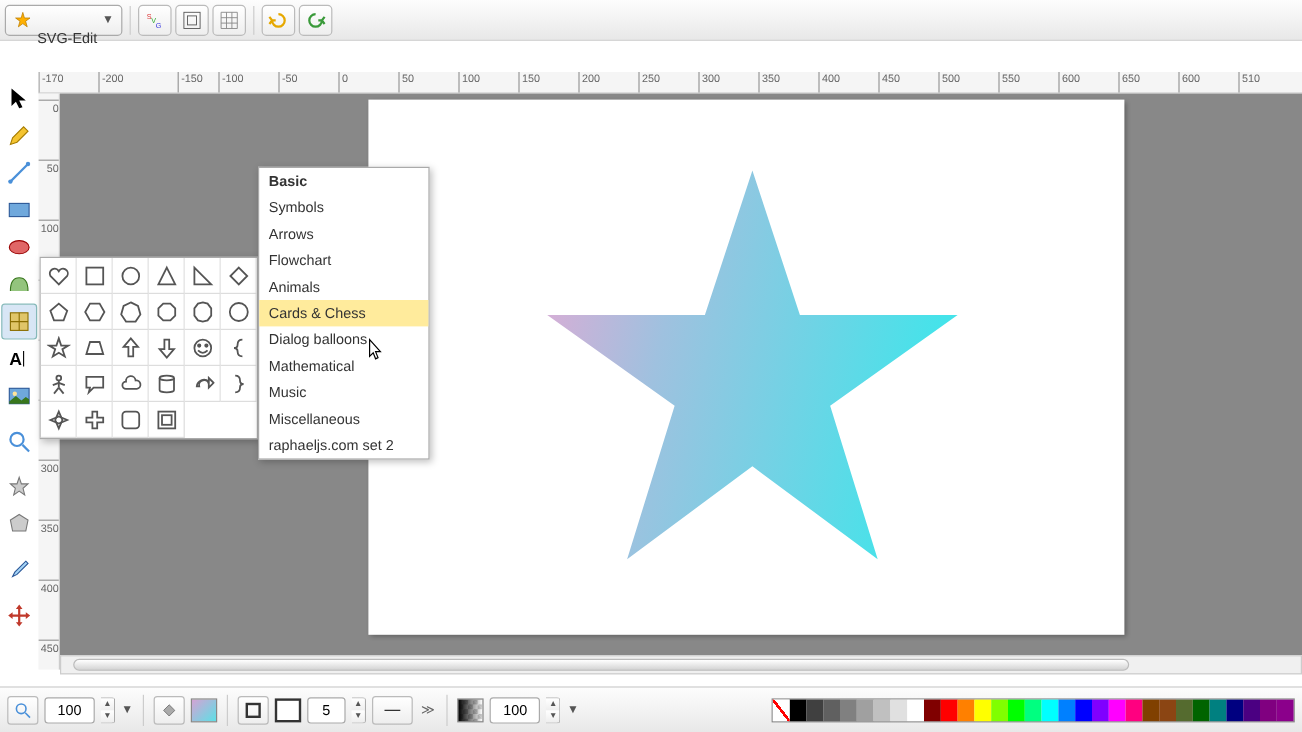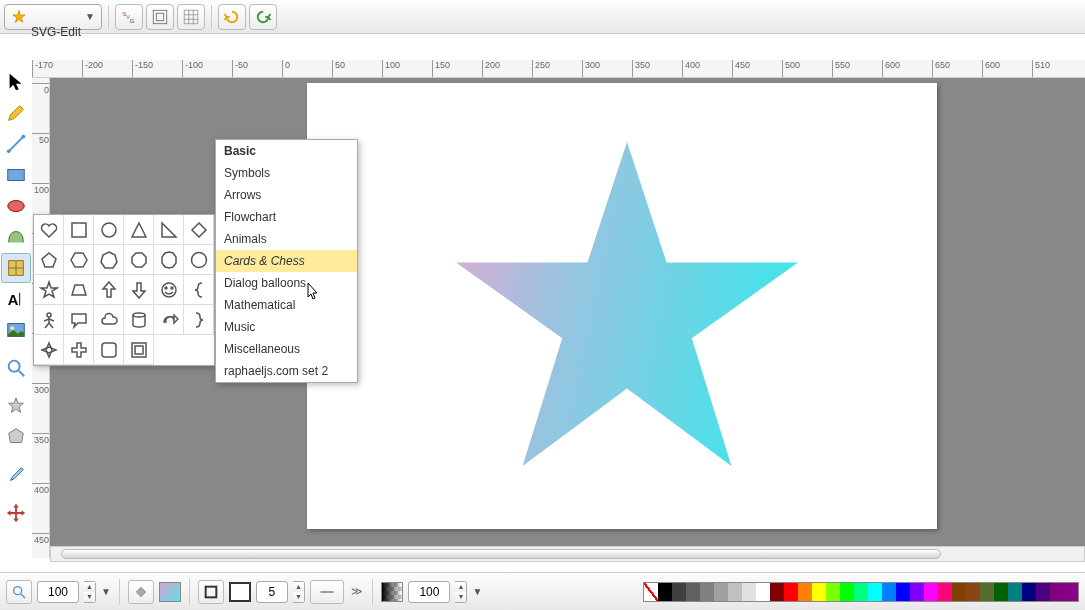--- a/index.html
+++ b/index.html
@@ -37,21 +37,21 @@
 
 .shape-flyout { position: absolute; left: 33px; top: 214px; width: 182px; background: #fff; border: 1px solid #aaa; box-shadow: 2px 2px 6px rgba(0,0,0,.25); z-index: 40; }
 .shape-grid { display: grid; grid-template-columns: repeat(6, 30px); grid-auto-rows: 30px; }
 .shape-cell { border-right: 1px solid #ddd; border-bottom: 1px solid #ddd; display: flex; align-items: center; justify-content: center; cursor: pointer; background:#fff;}
 .shape-cell svg { width: 20px; height: 20px; stroke: #555; fill: none; stroke-width: 1.5; }
 
 
 .cat-menu { position: absolute; left: 215px; top: 139px; width: 143px; background: #fff; border: 1px solid #aaa; box-shadow: 2px 2px 6px rgba(0,0,0,.25); z-index: 50; }
 .cat-menu .cat-item { padding: 4px 8px; font-size: 12px; color: #333; cursor: pointer; }
 .cat-menu .cat-item.header { font-weight: bold; }
-.cat-menu .cat-item.highlight { background: #ffeb9c; font-style: italic; }
+.cat-menu .cat-item.highlight { background: #ffeb9c; }
 
 
 .cursor-overlay { position: absolute; left: 302px; top: 281px; z-index: 60; pointer-events:none; }
 
 
 .bottom-bar { position: absolute; left: 0; right: 0; bottom: 0; height: 38px; background: linear-gradient(#fdfdfd,#e8e8e8); border-top: 1px solid #ccc; display: flex; align-items: center; padding: 0 6px; gap: 5px; }
 .bb-sep { width: 1px; height: 26px; background: #ccc; margin: 0 3px; }
 .bb-btn { width: 26px; height: 24px; border: 1px solid #bbb; border-radius: 3px; background: linear-gradient(#fff,#eee); display: flex; align-items: center; justify-content: center; cursor: pointer; }
 .bb-btn svg { width: 16px; height: 16px; }
 .bb-input { width: 42px; height: 22px; border: 1px solid #aaa; border-radius: 3px; font-size: 12px; text-align: center; background:#fff; }
@@ -108,21 +108,21 @@
   <div class="tb-btn">
       <svg viewBox="0 0 24 24">
         <path d="M12 5 A7 7 0 1 0 19 12 L15 12 M19 12 L22 8 M19 12 L22 16" fill="none" stroke="#3a9a3a" stroke-width="2.5"></path>
       </svg>
     </div>
 </div>
 
 <div class="ruler-h" id="rulerH">
     <div class="tick" style="left: 0px;">-170</div>
     <div class="tick" style="left: 50px;">-200</div>
-    <div class="tick" style="left: 100px;">-150</div>
+    <div class="tick" style="left: 116px;">-150</div>
     <div class="tick" style="left: 150px;">-100</div>
     <div class="tick" style="left: 200px;">-50</div>
     <div class="tick" style="left: 250px;">0</div>
     <div class="tick" style="left: 300px;">50</div>
     <div class="tick" style="left: 350px;">100</div>
     <div class="tick" style="left: 400px;">150</div>
     <div class="tick" style="left: 450px;">200</div>
     <div class="tick" style="left: 500px;">250</div>
     <div class="tick" style="left: 550px;">300</div>
     <div class="tick" style="left: 600px;">350</div>

